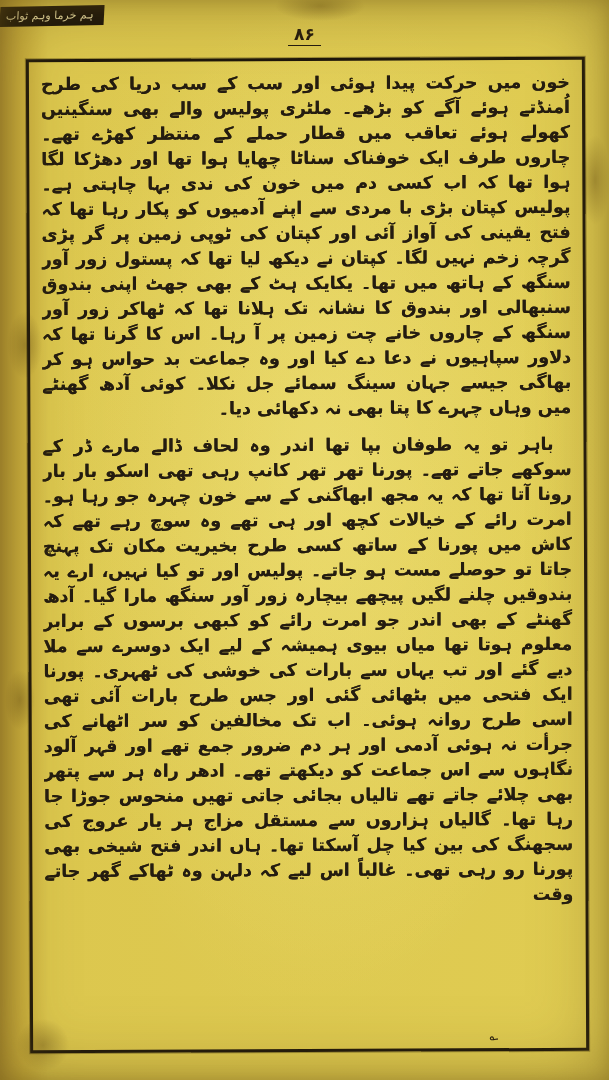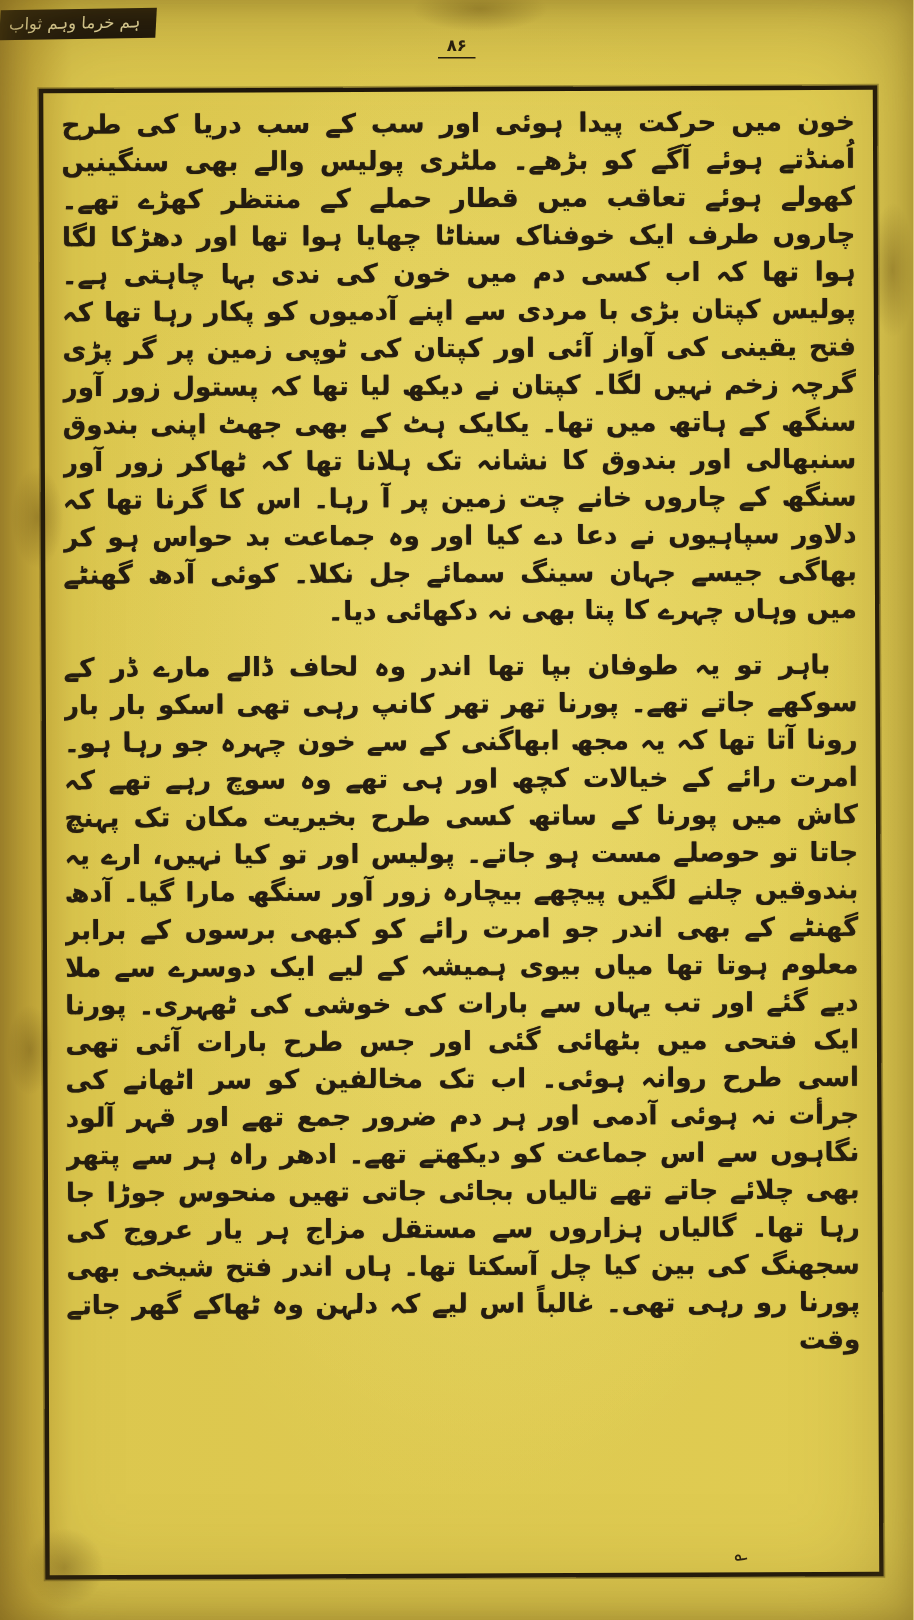--- a/index.html
+++ b/index.html
@@ -40,21 +40,21 @@
     font-size:11px;
     line-height:13px;
     padding:3px 10px 4px 6px;
     transform:skewX(-4deg) rotate(-1deg);
     letter-spacing:0.5px;
     white-space:nowrap;
   }
   .page-number{
     position:absolute;top:24px;left:0;right:0;
     text-align:center;
-    font-size:11px;
+    font-size:17px;
     font-weight:bold;
     color:#221a0e;
   }
   .page-number .rule{
     display:inline-block;
     border-bottom:1.5px solid #221a0e;
     padding:0 6px 1px 6px;
   }
   .frame{
     position:absolute;

